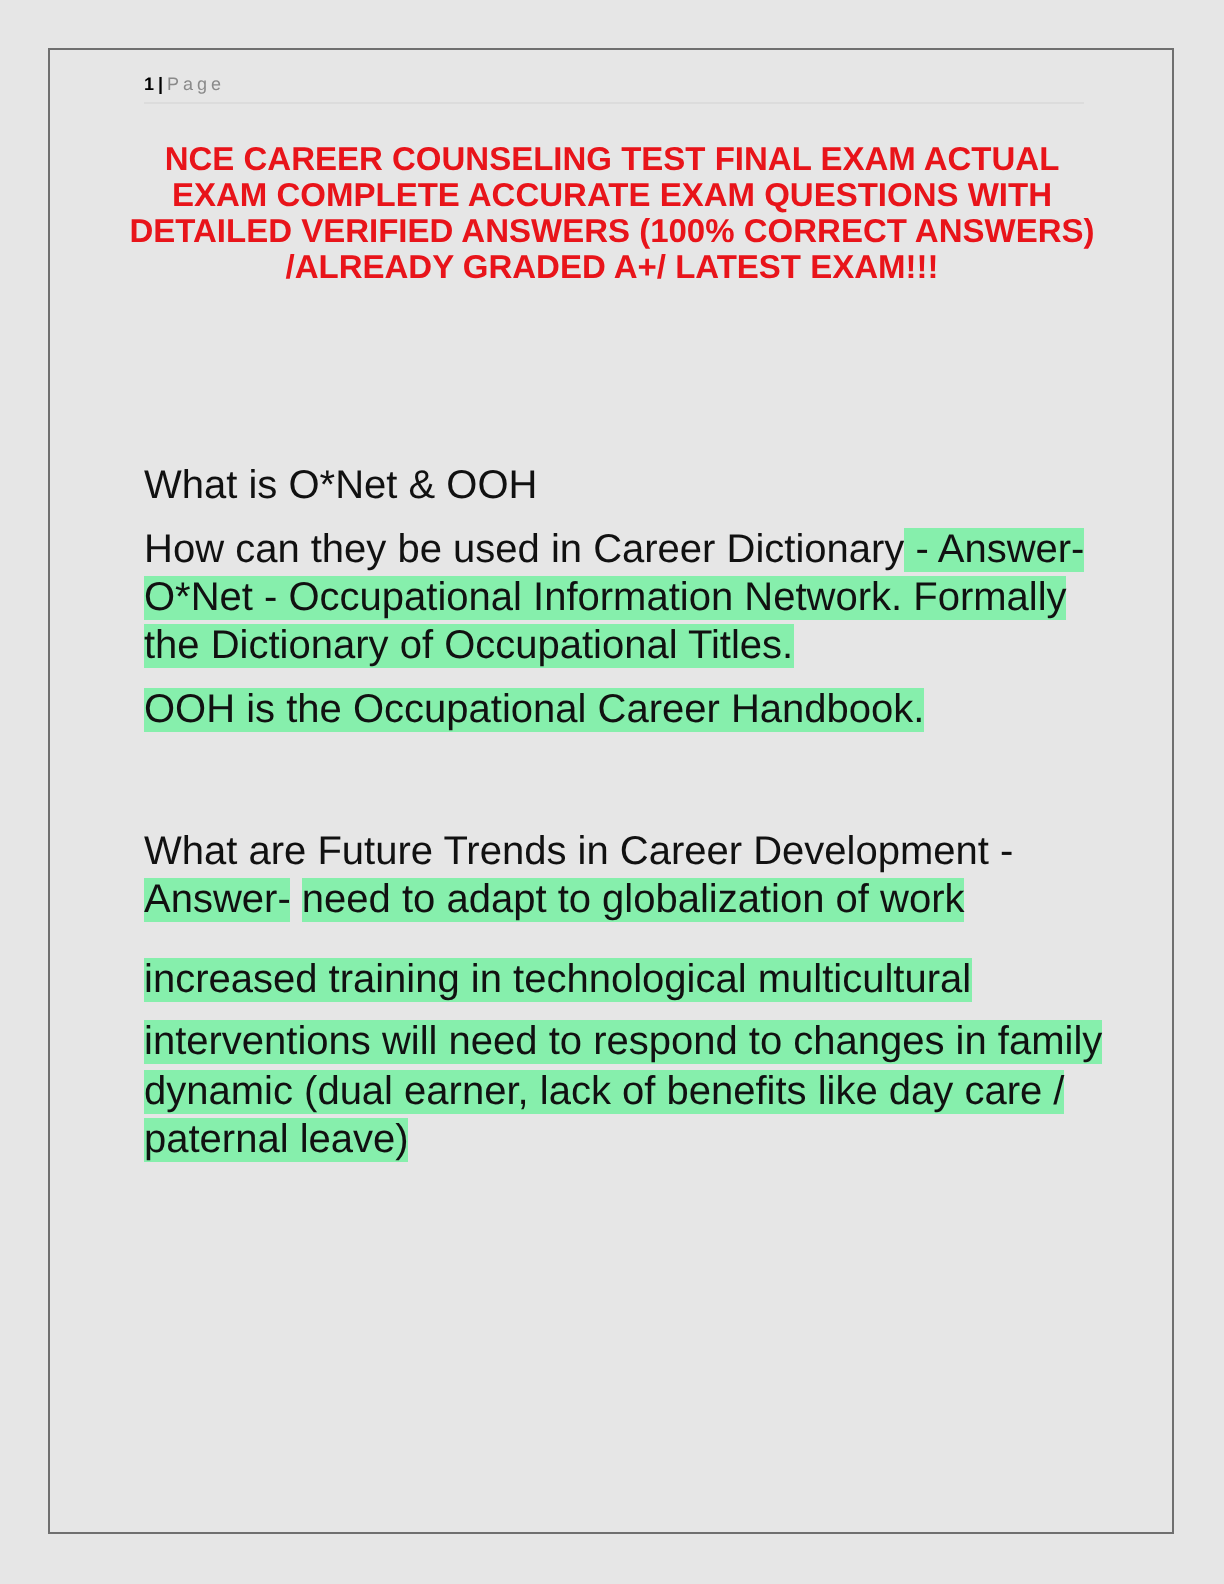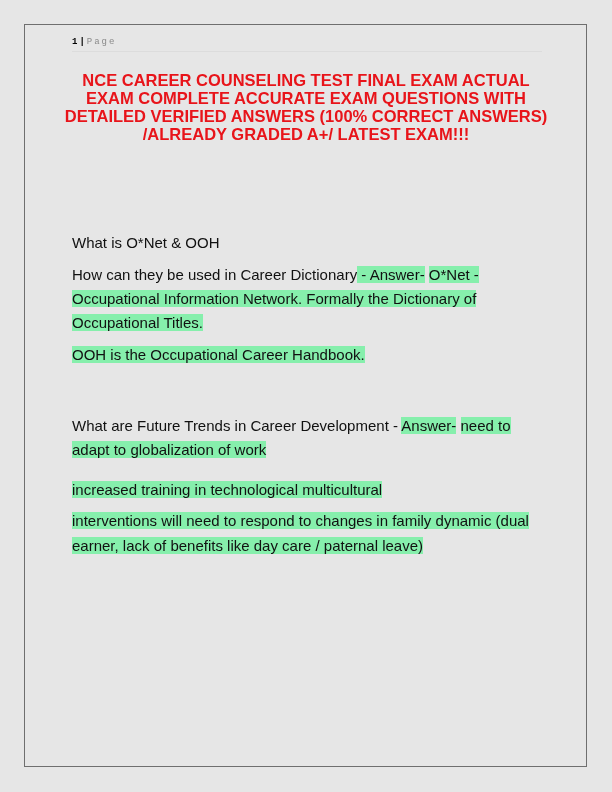--- a/index.html
+++ b/index.html
@@ -16,21 +16,21 @@
       width: 563px; height: 743px;
       border: 1px solid #6f6f6f;
       box-sizing: border-box;
     }
     .header {
       position: absolute;
       left: 72px; top: 36px;
       width: 470px;
       height: 15px;
       border-bottom: 1px solid #dcdcdc;
-      font-family: Liberation Mono, monospace;
+      font-family: Liberation Sans, sans-serif;
       font-size: 9px;
       line-height: 13px;
       color: #000;
     }
     .header .num { font-weight: bold; }
     .header .sep { font-weight: bold; margin: 0 2px; }
     .header .lbl { color: #8a8a8a; letter-spacing: 2px; }
     .title {
       position: absolute;
       left: 60px; top: 71px;
@@ -38,21 +38,21 @@
       text-align: center;
       color: #e8141a;
       font-weight: bold;
       font-size: 16.5px;
       line-height: 18px;
     }
     .content {
       position: absolute;
       left: 72px; top: 231px;
       width: 480px;
-      font-size: 15px;
+      font-size: 20px;
       color: #111;
     }
     .content p {
       margin: 0;
       line-height: 24.3px;
     }
     .hl { background: #86efac; }
     .gap-s { height: 7.5px; }
     .gap-l { height: 39px; }
   </style>

